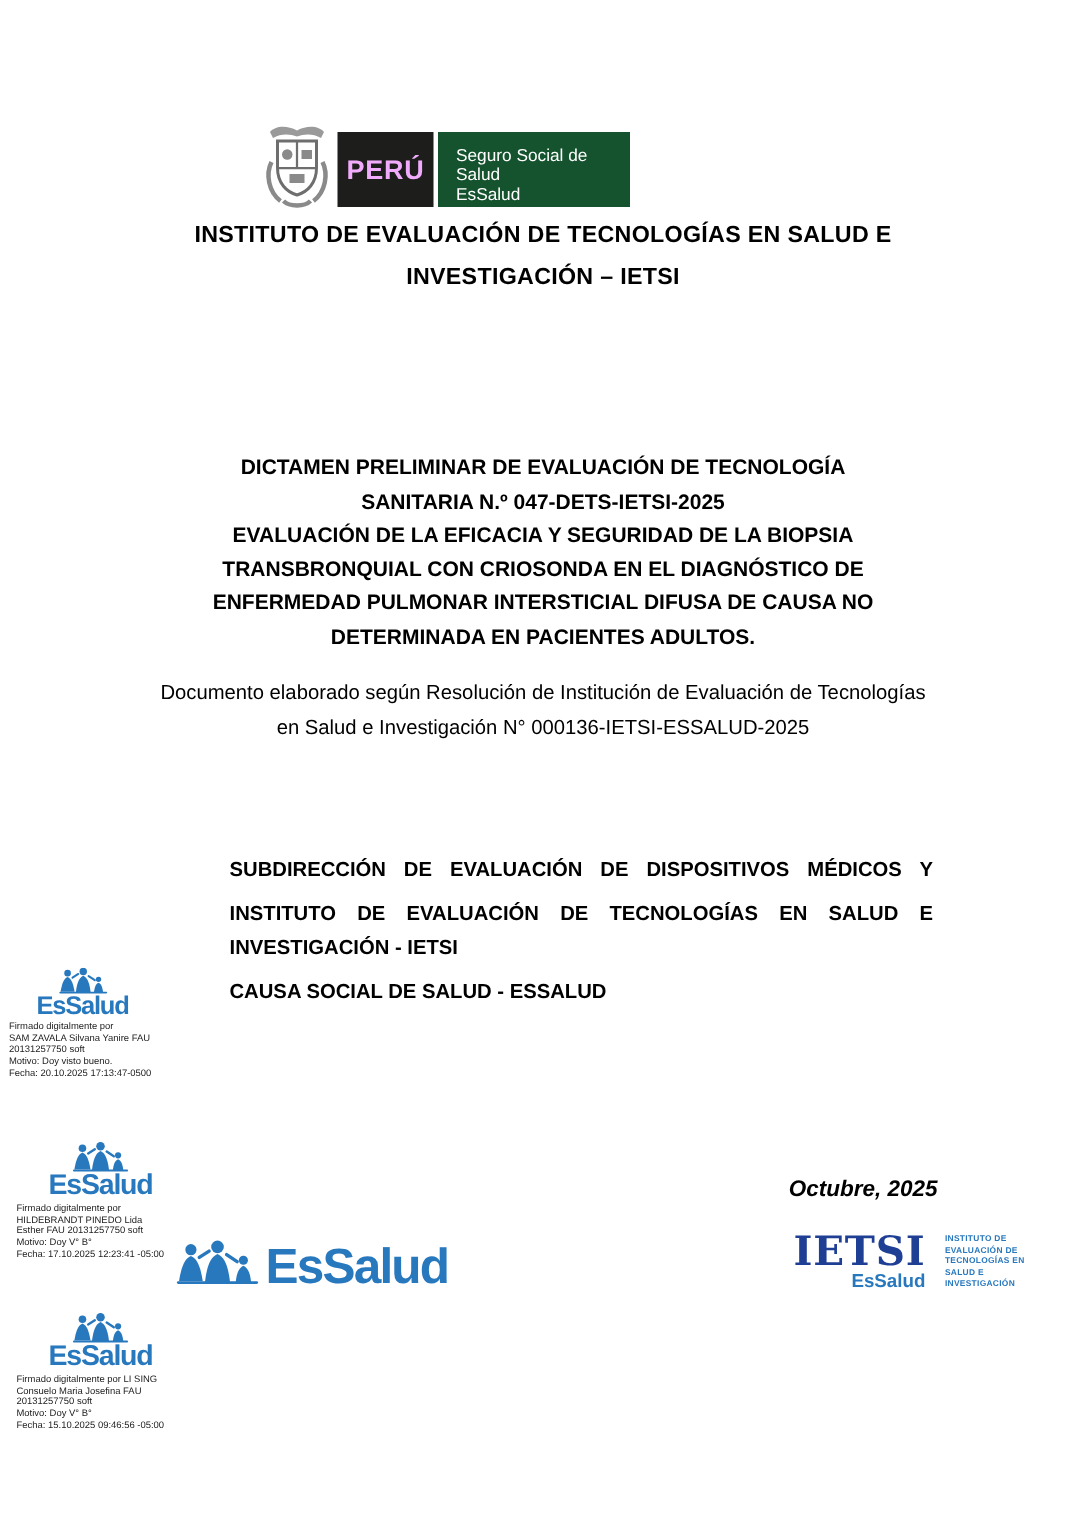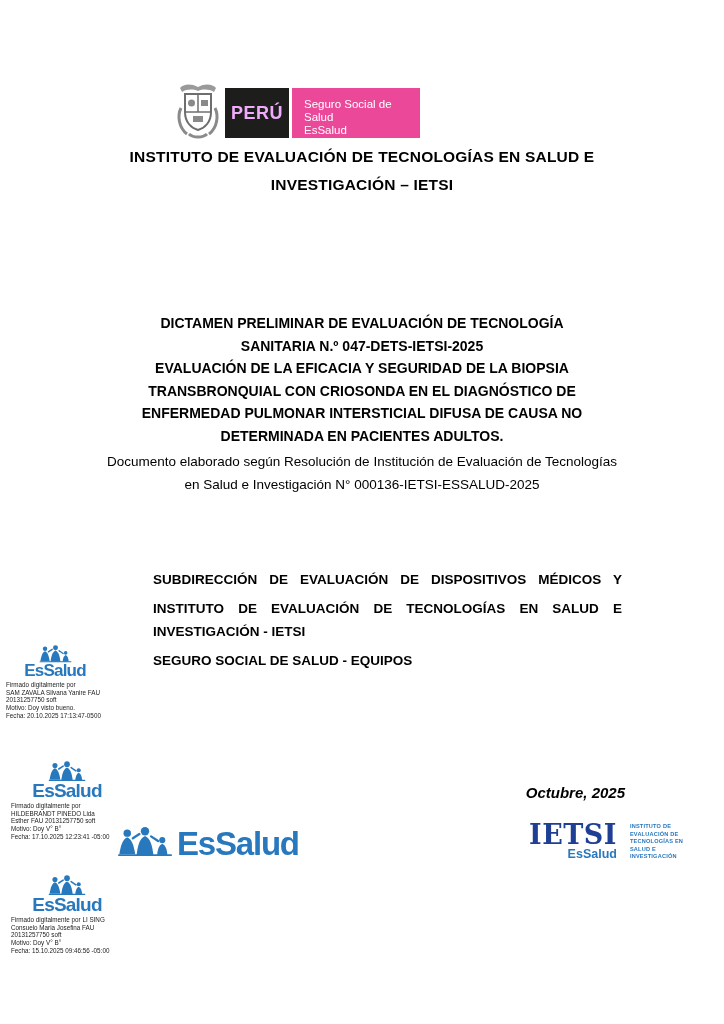--- a/index.html
+++ b/index.html
@@ -16,31 +16,31 @@
   .gov-boxes { display:flex; gap:3px; margin-top:6px; height:50px; }
   .box-peru {
     width:64px; background:#1d1d1b; color:#f0abfc; display:flex; align-items:center; justify-content:center;
     font-size:18px; font-weight:bold; letter-spacing:0.5px;
   }
   .box-ministry {
     width:172px; background:#595959; color:#fff; font-size:11px; line-height:12.8px;
     padding:6px 0 0 10px; white-space:pre-line;
   }
   .box-insurer {
-    width:128px; background:#ec4899; color:#fff; font-size:11.5px; line-height:13px;
+    width:128px; background:#14532d; color:#fff; font-size:11.5px; line-height:13px;
     padding:10px 0 0 12px; white-space:pre-line;
   }
 
   
   .institute-title {
     position:absolute; top:143px; left:0; width:100%; text-align:center;
     font-size:15.5px; font-weight:bold; line-height:28px; white-space:pre-line; letter-spacing:0.2px;
   }
   .dictamen-title {
-    position:absolute; top:312px; left:62px; width:600px; text-align:center;
+    position:absolute; top:300px; left:62px; width:600px; text-align:center;
     font-size:14px; font-weight:bold; line-height:22.5px; white-space:pre-line;
   }
   .dictamen-subtitle {
     position:absolute; top:450px; left:62px; width:600px; text-align:center;
     font-size:13.5px; line-height:23px; white-space:pre-line;
   }
 
   
   .sections { position:absolute; top:568px; left:105px; width:517px; }
   .section-block { margin-bottom:6px;margin-left:48px; }
@@ -145,21 +145,21 @@
 
   <div class="sections">
     <div class="section-block">
       <div class="section-line just">SUBDIRECCIÓN DE EVALUACIÓN DE DISPOSITIVOS MÉDICOS Y</div>
     </div>
     <div class="section-block">
       <div class="section-line just">INSTITUTO DE EVALUACIÓN DE TECNOLOGÍAS EN SALUD E</div>
       <div class="section-line">INVESTIGACIÓN - IETSI</div>
     </div>
     <div class="section-block">
-      <div class="section-line">SEGURO SOCIAL DE SALUD - EQUIPOS</div>
+      <div class="section-line">CAUSA SOCIAL DE SALUD - ESSALUD</div>
     </div>
   </div>
 
   <div class="stamp stamp-1">
     <div class="stamp-logo">
       <svg>
           <use href="#fam"></use>
         </svg>
       <div class="stamp-wordmark">EsSalud</div>
     </div>

